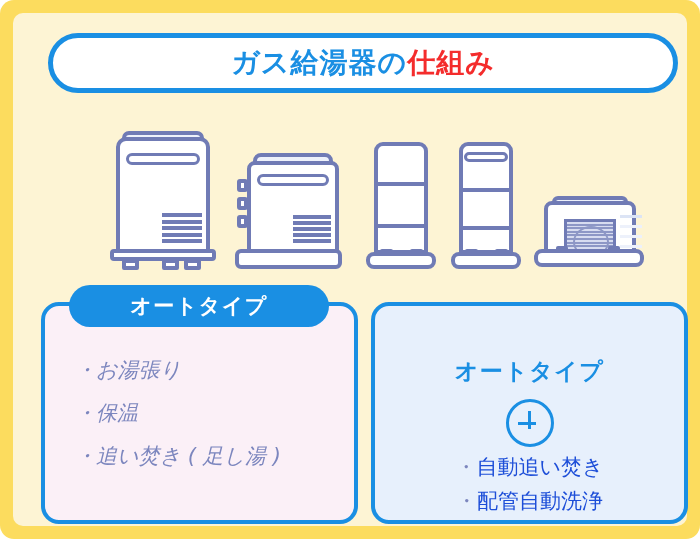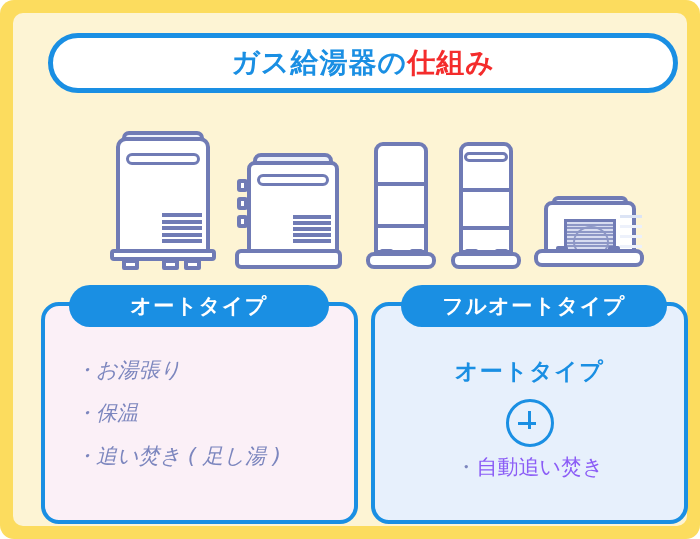--- a/index.html
+++ b/index.html
@@ -305,21 +305,21 @@
     top: 50%; left: 9px; height: 3px; width: 18px; margin-top: -1.5px;
   }
 
   .right-list {
     list-style: none;
     margin: 0;
     padding: 0;
     text-align: center;
   }
   .right-list li {
-    color: #8b5cf6;
+    color: #1d4ed8;
     font-size: 21px;
     line-height: 1.0;
     margin-bottom: 13px;
     white-space: nowrap;
   }
   .right-list li::before {
     content: "\30FB";
     color: #7C86BE;
   }
 </style>
@@ -422,26 +422,26 @@
       <div class="card-body">
         <ul class="bullet-list">
           <li>お湯張り</li>
           <li>保温</li>
           <li>追い焚き ( 足し湯 )</li>
         </ul>
       </div>
     </div>
 
     <div class="card card-right">
-      <div class="badge badge-right">フルオートタイプ</div>
       <div class="card-body">
         <p class="right-heading">オートタイプ</p>
         <div class="plus-wrap">
           <div class="plus-circle"></div>
         </div>
         <ul class="right-list">
           <li>自動追い焚き</li>
+          <li>配管自動洗浄</li>
         </ul>
       </div>
     </div>
 
   </div>
 </div>
 
 </body></html>

